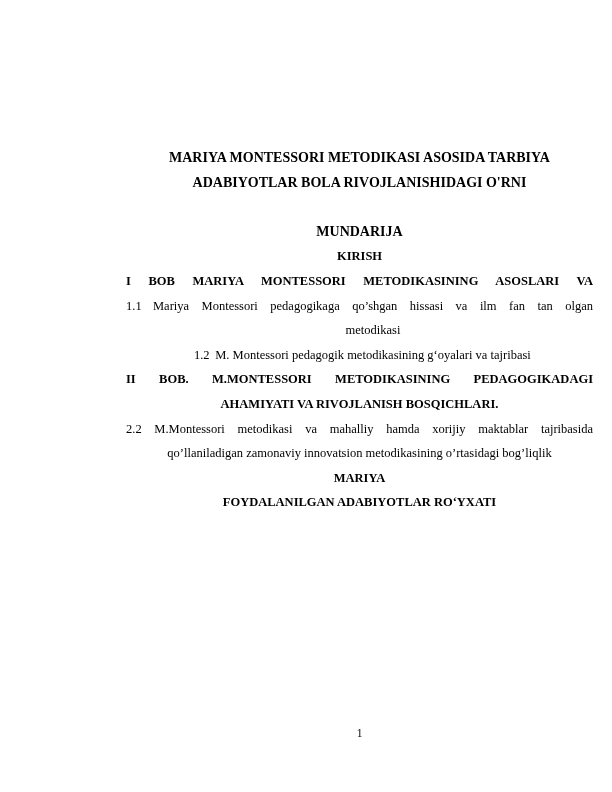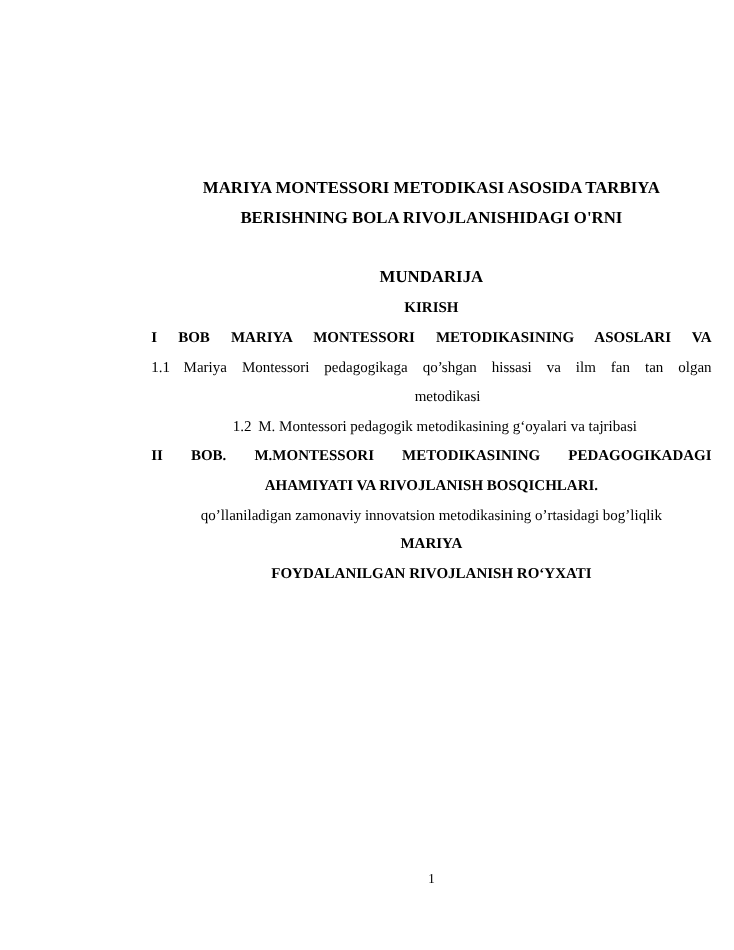--- a/index.html
+++ b/index.html
@@ -58,21 +58,21 @@
 </style>
 </head>
 <body>
 
 <div class="page">
 
   <div class="content">
 
     <p class="line big bold center">MARIYA MONTESSORI METODIKASI ASOSIDA TARBIYA</p>
 
-    <p class="line big bold center">BERISHNING BOLA RIVOJLANISHIDAGI O'RNI</p>
+    <p class="line big bold center">ADABIYOTLAR BOLA RIVOJLANISHIDAGI O'RNI</p>
 
     <div class="blank-line"></div>
 
     <p class="line big bold center">MUNDARIJA</p>
 
     <p class="line bold">KIRISH</p>
 
     <p class="line bold justify">I BOB MARIYA MONTESSORI METODIKASINING ASOSLARI VA</p>
 
 
@@ -80,24 +80,25 @@
 
     <p class="line indent">metodikasi</p>
 
     <p class="line"><span class="num">1.2</span><span>M. Montessori pedagogik metodikasining gʻoyalari va tajribasi</span></p>
 
     <p class="line bold justify">II BOB. M.MONTESSORI METODIKASINING PEDAGOGIKADAGI</p>
 
     <p class="line bold">AHAMIYATI VA RIVOJLANISH BOSQICHLARI.</p>
 
 
+    <p class="line justify">2.2 M.Montessori metodikasi va mahalliy hamda xorijiy maktablar tajribasida</p>
 
     <p class="line">qo’llaniladigan zamonaviy innovatsion metodikasining o’rtasidagi bog’liqlik</p>
 
     <p class="line bold">MARIYA</p>
 
-    <p class="line bold">FOYDALANILGAN RIVOJLANISH ROʻYXATI</p>
+    <p class="line bold">FOYDALANILGAN ADABIYOTLAR ROʻYXATI</p>
 
   </div>
 
   <div class="footer">1</div>
 
 </div>
 
 </body></html>

